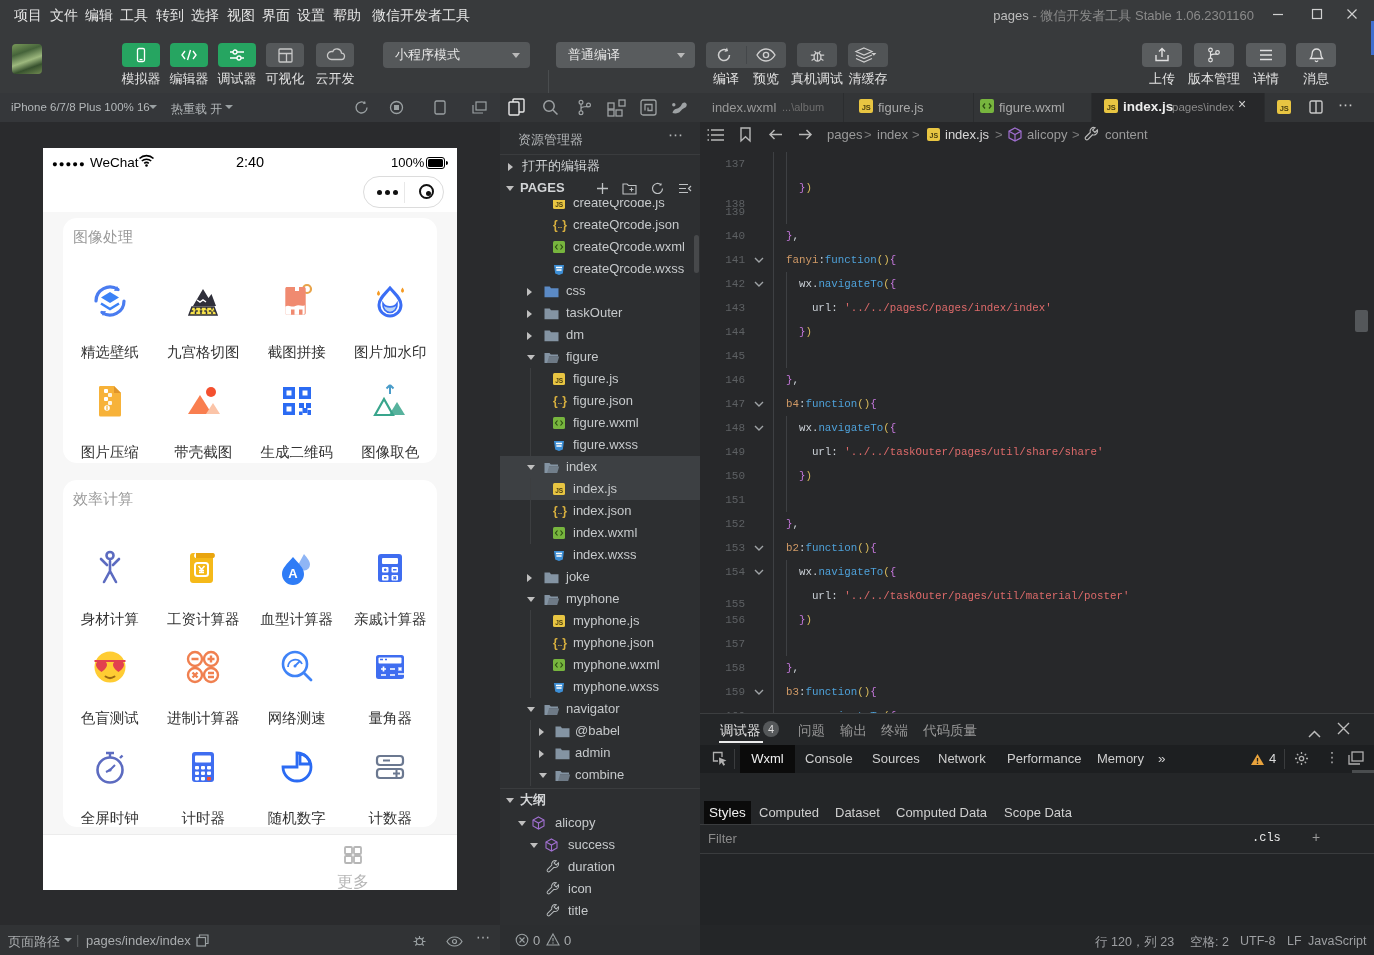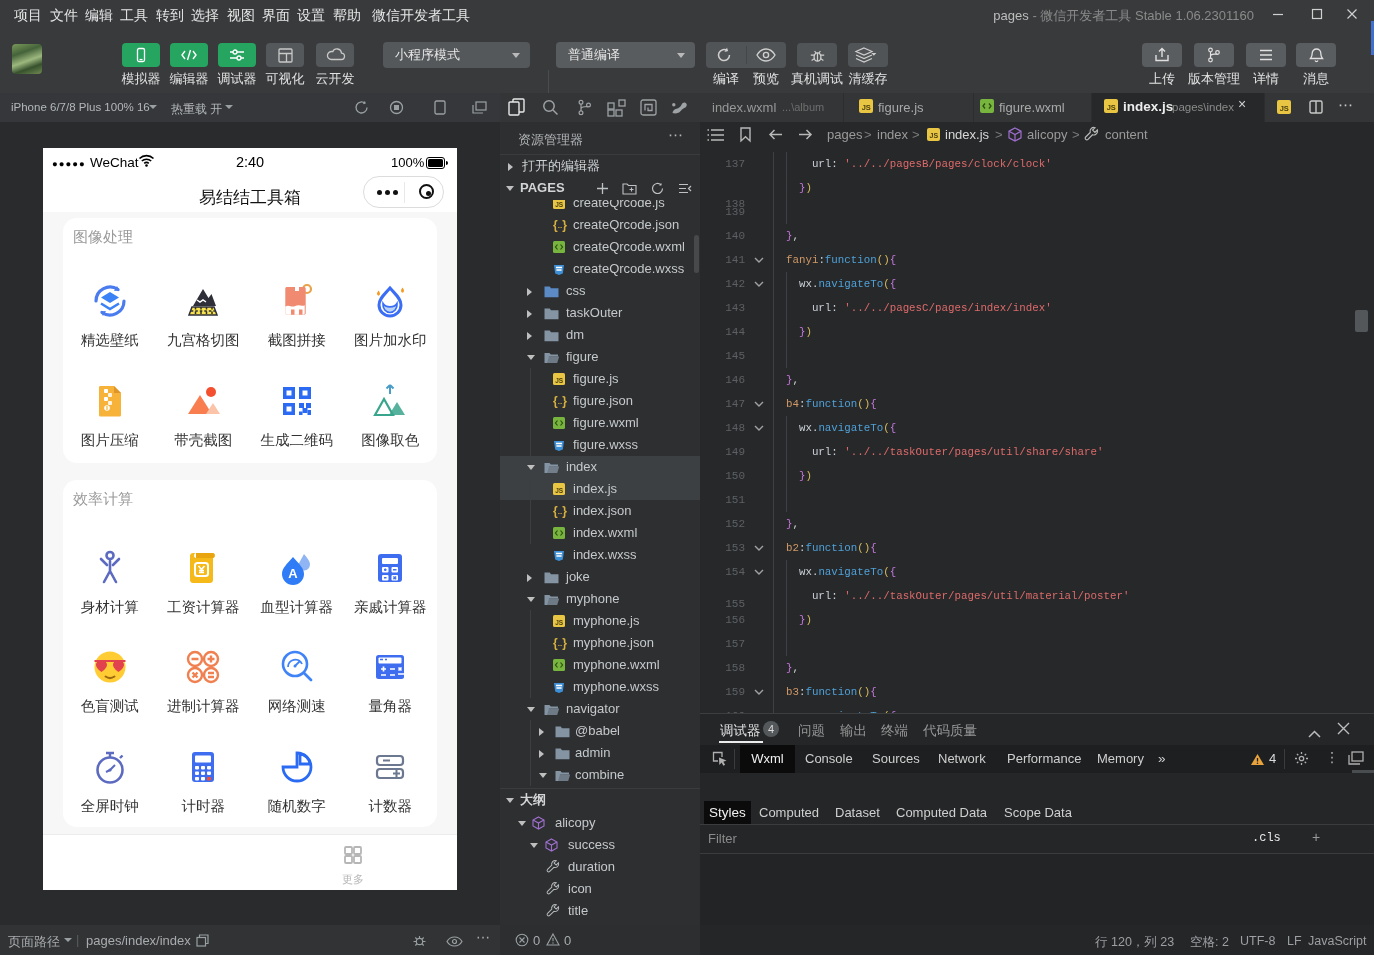--- a/index.html
+++ b/index.html
@@ -23,21 +23,21 @@
 #simbar{position:absolute;left:0;top:93px;width:500px;height:29px;background:#35373a;color:#b4b8ba;font-size:12.5px}
 #sim{position:absolute;left:0;top:122px;width:500px;height:803px;background:#2a2b2d}
 #phone{position:absolute;left:43px;top:26px;width:414px;height:742px;background:#fff;overflow:hidden}
 #pstatus{position:absolute;left:0;top:0;width:414px;height:28px;color:#000;font-size:14px}
 #pnav{position:absolute;left:0;top:28px;width:414px;height:36px;background:#fff}
 #ppage{position:absolute;left:0;top:64px;width:414px;height:622px;background:#f7f7f7}
 .card{position:absolute;left:20px;width:374px;background:#fff;border-radius:14px}
 .ctitle{position:absolute;left:10px;top:10px;font-size:15px;color:#999}
 .icn{position:absolute;width:93.5px;text-align:center}
 .icn svg{display:block;margin:0 auto}
-.icn .lbl{margin-top:9px;font-size:14.5px;color:#333;white-space:nowrap}
+.icn .lbl{margin-top:21px;font-size:14.5px;color:#333;white-space:nowrap}
 #ptab{position:absolute;left:0;top:686px;width:414px;height:56px;background:#fff;border-top:1px solid #ececec}
 
 #explorer{position:absolute;left:500px;top:122px;width:200px;height:803px;background:#2d2f31;color:#c6c9cb;font-size:13px}
 .exrow{position:absolute;left:0;width:200px;height:22px;line-height:22px;white-space:nowrap}
 .exrow .tw{position:absolute;top:0;height:22px}
 .sel{background:#3d4043}
 .arrow{position:absolute;top:8px;width:0;height:0}
 .arR{border-top:4px solid transparent;border-bottom:4px solid transparent;border-left:5px solid #bfbfbf}
 .arD{border-left:4px solid transparent;border-right:4px solid transparent;border-top:5px solid #bfbfbf;top:9px}
 
@@ -210,21 +210,20 @@
             </svg></span>
 <span class="abs" style="left:183px;top:6px;font-size:14.5px;width:48px;text-align:center">2:40</span>
 <span class="abs" style="left:348px;top:7px;font-size:13px">100%</span>
 <span class="abs" style="left:383px;top:8px"><svg width="22" height="12" viewBox="0 0 22 12">
               <rect x="0.5" y="0.5" width="18" height="11" rx="2.5" fill="none" stroke="#000"></rect>
               <rect x="2" y="2" width="15" height="8" rx="1.5" fill="#000"></rect>
               <path d="M20 4v4a2 2 0 0 0 0-4z" fill="#000"></path>
             </svg></span>
 </div>
 <div id="pnav">
-<div class="abs" style="left:0;top:10px;width:414px;text-align:center;font-size:17px;color:#111">易结结工具箱</div>
 <div class="abs" style="left:320px;top:0px;width:81px;height:32px;border:1px solid #dcdcdc;border-radius:16px;background:#fff">
 <span class="abs" style="left:13px;top:13px;width:5px;height:5px;border-radius:50%;background:#111"></span>
 <span class="abs" style="left:21px;top:13px;width:5px;height:5px;border-radius:50%;background:#111"></span>
 <span class="abs" style="left:29px;top:13px;width:5px;height:5px;border-radius:50%;background:#111"></span>
 <span class="abs" style="left:40px;top:5px;width:1px;height:21px;background:#e8e8e8"></span>
 <span class="abs" style="left:55px;top:7px;width:15px;height:15px;border:2px solid #111;border-radius:50%"></span>
 <span class="abs" style="left:61.5px;top:13.5px;width:5px;height:5px;border-radius:50%;background:#111"></span>
 </div>
 </div>
 <div id="ppage">
@@ -450,21 +449,21 @@
 </div>
 </div>
 <div id="ptab">
 <div class="abs" style="left:220px;top:8px;width:180px;text-align:center">
 <svg width="24" height="24" viewBox="0 0 24 24">
               <rect x="4" y="4" width="7" height="7" rx="1" fill="none" stroke="#b6b6b6" stroke-width="1.8"></rect>
               <rect x="13" y="4" width="7" height="7" rx="1" fill="none" stroke="#b6b6b6" stroke-width="1.8"></rect>
               <rect x="4" y="13" width="7" height="7" rx="1" fill="none" stroke="#b6b6b6" stroke-width="1.8"></rect>
               <rect x="13" y="13" width="7" height="7" rx="1" fill="none" stroke="#b6b6b6" stroke-width="1.8"></rect>
             </svg>
-<div style="font-size:11px;color:#b6b6b6;margin-top:1px">更多</div>
+<div style="font-size:16px;color:#b6b6b6;margin-top:1px">更多</div>
 </div>
 </div>
 </div>
     </div>
 <div id="tabsbar">
 <span class="abs" style="left:8px;top:5px"><svg width="17" height="19" viewBox="0 0 17 19">
           <rect x="1" y="4" width="10" height="13" rx="1" fill="none" stroke="#e8e8e8" stroke-width="1.4"></rect>
           <path d="M5 4V2a1 1 0 0 1 1-1h9a1 1 0 0 1 1 1v11a1 1 0 0 1-1 1h-4" fill="none" stroke="#e8e8e8" stroke-width="1.4"></path>
         </svg></span>
 <span class="abs" style="left:42px;top:6px"><svg width="17" height="17" viewBox="0 0 17 17">
@@ -815,21 +814,20 @@
           </svg></span>
 <span class="abs" style="left:327px;top:5px">alicopy</span>
 <span class="abs" style="left:372px;top:5px;color:#7a7a7a">&gt;</span>
 <span class="abs" style="left:384px;top:5px"><svg width="15" height="15" viewBox="0 0 15 15">
             <path d="M13.5 4.2a3.8 3.8 0 0 1-5 3.6L4 12.3a1.6 1.6 0 0 1-2.3-2.3l4.5-4.5a3.8 3.8 0 0 1 4.8-4.8L8.6 3.1l2.3 2.3 2.4-2.4c.1.4.2.8.2 1.2z" fill="none" stroke="#b8b8b8" stroke-width="1.2"></path>
           </svg></span>
 <span class="abs" style="left:405px;top:5px">content</span>
 </div>
       <div id="code">
         <div class="ln" style="left:15px;top:0px">137</div>
-        <div class="cl" style="left:73px;top:0px">      <span style="color:#ccd2d8">url</span><span style="color:#ccd2d8">: </span><span style="color:#dd6a6a">'../../pagesB/pages/clock/clock'</span></div>
         <div class="ln" style="left:15px;top:40px">138</div>
         <div class="cl" style="left:73px;top:24px">    <span style="color:#c678dd">}</span><span style="color:#d7ba5c">)</span></div>
         <div class="ln" style="left:15px;top:48px">139</div>
         <div class="cl" style="left:73px;top:48px"></div>
         <div class="ln" style="left:15px;top:72px">140</div>
         <div class="cl" style="left:73px;top:72px">  <span style="color:#c678dd">}</span><span style="color:#ccd2d8">,</span></div>
         <div class="ln" style="left:15px;top:96px">141</div>
         <svg class="abs" style="left:54px;top:105px" width="10" height="6" viewBox="0 0 10 6">
           <path d="M1 1l4 4 4-4" fill="none" stroke="#9fa3a6" stroke-width="1.4"></path>
         </svg>

